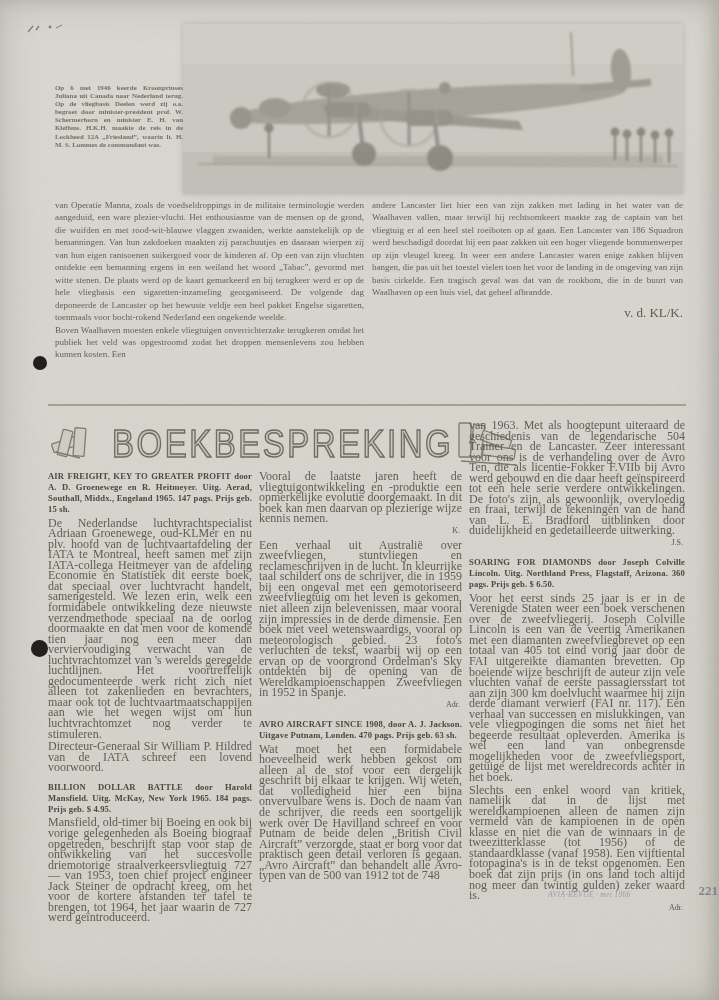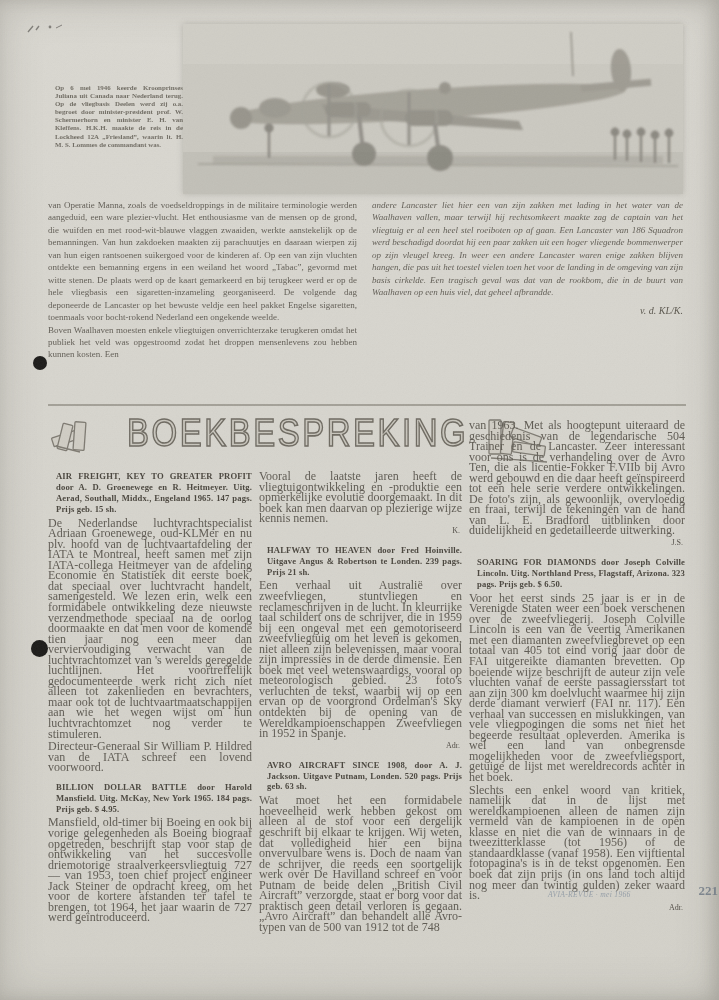--- a/index.html
+++ b/index.html
@@ -12,39 +12,39 @@
   .grain{position:absolute;inset:0;width:100%;height:100%;pointer-events:none;}
   
   .photo{position:absolute;left:183px;top:24px;width:500px;height:170px;background:#cbc9c1;
          box-shadow:0 0 6px rgba(120,118,110,.35);}
   .photo svg{display:block;width:100%;height:100%;}
   .caption{position:absolute;left:55px;top:84px;width:128px;
            font-size:6.9px;line-height:8.1px;font-weight:700;text-align:justify;color:#716d64;}
   .pen{position:absolute;left:22px;top:18px;opacity:.55;}
   
   .col{position:absolute;top:199px;height:206px;}
-  .col.left{left:48px;width:309px;}
-  .col.right{left:372px;width:311px;font-style:italic;}
+  .col.left{left:55px;width:309px;}
+  .col.right{left:372px;width:311px;}
   .col p{margin:0;font-size:9px;line-height:12.45px;text-align:justify;}
-  .sig{margin-top:6px;text-align:right;font-size:10px;color:#5c584f;}
+  .sig{margin-top:6px;text-align:right;font-size:13px;color:#5c584f;}
   .rule{position:absolute;left:48px;top:404px;width:638px;height:2px;background:#7a766c;opacity:.55;}
   
   .section-head{position:absolute;left:50px;top:416px;width:428px;height:56px;
-                display:flex;justify-content:space-between;gap:15px;}
+                display:flex;align-items:center;justify-content:space-between;}
   .section-title{
     font-family:"Liberation Sans", sans-serif;font-weight:500;font-size:33px;letter-spacing:2.5px;
     color:#c9c6bd;-webkit-text-stroke:1.3px #6f6b62;
     transform:scaleY(1.18);transform-origin:center;white-space:nowrap;}
   .books{flex:0 0 auto;opacity:.85;}
   
   .rev-col{position:absolute;}
   .rev-col.c1{left:48px;top:471px;width:204px;}
   .rev-col.c2{left:259px;top:471px;width:203px;}
   .rev-col.c3{left:469px;top:420px;width:216px;}
-  .rev-col h3{margin:9px 0 3px 8px;font-size:8.6px;line-height:10.9px;font-weight:700;
+  .rev-col h3{margin:9px 0 3px 0;font-size:8.6px;line-height:10.9px;font-weight:700;
               color:#4a463e;text-align:justify;letter-spacing:.15px;}
   .rev-col h3:first-child{margin-top:0;}
   .rev-col p{margin:0 0 2px 0;font-size:12px;line-height:10.55px;text-align:justify;color:#5f5b53;}
   .rev-sig{text-align:right;font-size:8px;line-height:10px;color:#55514a;margin:0 2px 4px 0;}
   
   .dot{position:absolute;background:#1d1c1a;border-radius:50%;}
   .dot.d1{left:33px;top:356px;width:14px;height:14px;}
   .dot.d2{left:31px;top:640px;width:17px;height:17px;}
   .footer{position:absolute;left:548px;top:883px;width:170px;display:flex;
           justify-content:space-between;align-items:flex-end;}
@@ -160,31 +160,30 @@
     <h3>AIR FREIGHT, KEY TO GREATER PROFIT door A. D. Groenewege en R. Heitmeyer. Uitg. Aerad, Southall, Middx., Engeland 1965. 147 pags. Prijs geb. 15 sh.</h3>
     <p>De Nederlandse luchtvrachtspecialist Adriaan Groenewege, oud-KLMer en nu plv. hoofd van de luchtvaartafdeling der IATA te Montreal, heeft samen met zijn IATA-collega Heitmeyer van de afdeling Economie en Statistiek dit eerste boek, dat speciaal over luchtvracht handelt, samengesteld. We lezen erin, welk een formidabele ontwikkeling deze nieuwste verzendmethode speciaal na de oorlog doormaakte en dat men voor de komende tien jaar nog een meer dan verviervoudiging verwacht van de luchtvrachtomzet van 's werelds geregelde luchtlijnen. Het voortreffelijk gedocumenteerde werk richt zich niet alleen tot zakenlieden en bevrachters, maar ook tot de luchtvaartmaatschappijen aan wie het wegen wijst om hun luchtvrachtomzet nog verder te stimuleren.</p>
     <p>Directeur-Generaal Sir William P. Hildred van de IATA schreef een lovend voorwoord.</p>
     <h3>BILLION DOLLAR BATTLE door Harold Mansfield. Uitg. McKay, New York 1965. 184 pags. Prijs geb. $ 4.95.</h3>
     <p>Mansfield, old-timer bij Boeing en ook bij vorige gelegenheden als Boeing biograaf opgetreden, beschrijft stap voor stap de ontwikkeling van het succesvolle driemotorige straalverkeersvliegtuig 727 — van 1953, toen chief project engineer Jack Steiner de opdracht kreeg, om het voor de kortere afstanden ter tafel te brengen, tot 1964, het jaar waarin de 727 werd geïntroduceerd.</p>
   </div>
 
   <div class="rev-col c2">
     <p>Vooral de laatste jaren heeft de vliegtuigontwikkeling en -produktie een opmerkelijke evolutie doorgemaakt. In dit boek kan men daarvan op plezierige wijze kennis nemen.</p>
     <div class="rev-sig">K.</div>
-    <h3>HALFWAY TO HEAVEN door Fred Hoinville. Uitgave Angus &amp; Robertson te Londen. 239 pags. Prijs 21 sh.</h3>
     <p>Een verhaal uit Australië over zweefvliegen, stuntvliegen en reclameschrijven in de lucht. In kleurrijke taal schildert ons de schrijver, die in 1959 bij een ongeval met een gemotoriseerd zweefvliegtuig om het leven is gekomen, niet alleen zijn belevenissen, maar vooral zijn impressies in de derde dimensie. Een boek met veel wetenswaardigs, vooral op meteorologisch gebied. 23 foto's verluchten de tekst, waarbij wij op een ervan op de voorgrond Ordelman's Sky ontdekten bij de opening van de Wereldkampioenschappen Zweefvliegen in 1952 in Spanje.</p>
     <div class="rev-sig">Adr.</div>
-    <h3>AVRO AIRCRAFT SINCE 1908, door A. J. Jackson. Uitgave Putnam, Londen. 520 pags. Prijs geb. 63 sh.</h3>
+    <h3>AVRO AIRCRAFT SINCE 1908, door A. J. Jackson. Uitgave Putnam, Londen. 470 pags. Prijs geb. 63 sh.</h3>
     <p>Wat moet het een formidabele hoeveelheid werk hebben gekost om alleen al de stof voor een dergelijk geschrift bij elkaar te krijgen. Wij weten, dat volledigheid hier een bijna onvervulbare wens is. Doch de naam van de schrijver, die reeds een soortgelijk werk over De Havilland schreef en voor Putnam de beide delen „British Civil Aircraft” verzorgde, staat er borg voor dat praktisch geen detail verloren is gegaan. „Avro Aircraft” dan behandelt alle Avro-typen van de 500 van 1912 tot de 748</p>
   </div>
 
   <div class="rev-col c3">
     <p>van 1963. Met als hoogtepunt uiteraard de geschiedenis van de legendarische 504 Trainer en de Lancaster. Zeer interessant voor ons is de verhandeling over de Avro Ten, die als licentie-Fokker F.VIIb bij Avro werd gebouwd en die daar heeft geïnspireerd tot een hele serie verdere ontwikkelingen. De foto's zijn, als gewoonlijk, overvloedig en fraai, terwijl de tekeningen van de hand van L. E. Bradford uitblinken door duidelijkheid en gedetailleerde uitwerking.</p>
     <div class="rev-sig">J.S.</div>
-    <h3>SOARING FOR DIAMONDS door Joseph Colville Lincoln. Uitg. Northland Press, Flagstaff, Arizona. 323 pags. Prijs geb. $ 6.50.</h3>
+    <h3>SOARING FOR DIAMONDS door Joseph Colville Lincoln. Uitg. Northland Press, Flagstaff, Arizona. 360 pags. Prijs geb. $ 6.50.</h3>
     <p>Voor het eerst sinds 25 jaar is er in de Verenigde Staten weer een boek verschenen over de zweefvliegerij. Joseph Colville Lincoln is een van de veertig Amerikanen met een diamanten zweefvliegbrevet op een totaal van 405 tot eind vorig jaar door de FAI uitgereikte diamanten brevetten. Op boeiende wijze beschrijft de auteur zijn vele vluchten vanaf de eerste passagiersstart tot aan zijn 300 km doelvlucht waarmee hij zijn derde diamant verwierf (FAI nr. 117). Een verhaal van successen en mislukkingen, van vele vliegpogingen die soms net niet het begeerde resultaat opleverden. Amerika is wel een land van onbegrensde mogelijkheden voor de zweefvliegsport, getuige de lijst met wereldrecords achter in het boek.</p>
     <p>Slechts een enkel woord van kritiek, namelijk dat in de lijst met wereldkampioenen alleen de namen zijn vermeld van de kampioenen in de open klasse en niet die van de winnaars in de tweezitterklasse (tot 1956) of de standaardklasse (vanaf 1958). Een vijftiental fotopagina's is in de tekst opgenomen. Een boek dat zijn prijs (in ons land toch altijd nog meer dan twintig gulden) zeker waard is.</p>
     <div class="rev-sig">Adr.</div>
   </div>
 
   <div class="dot d1"></div>
   <div class="dot d2"></div>
 
   <div class="footer">
     <span class="mag">AVIA-REVUE · mei 1966</span>

